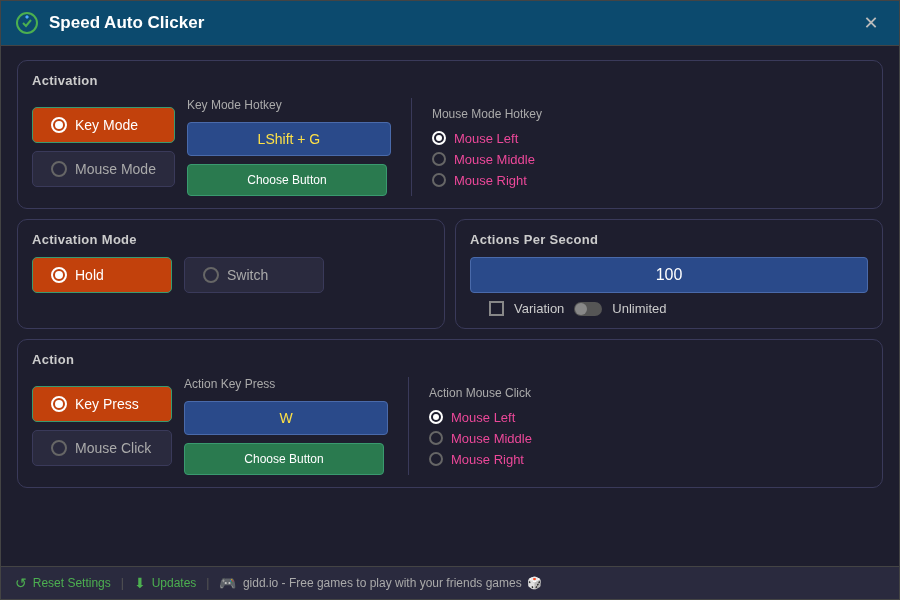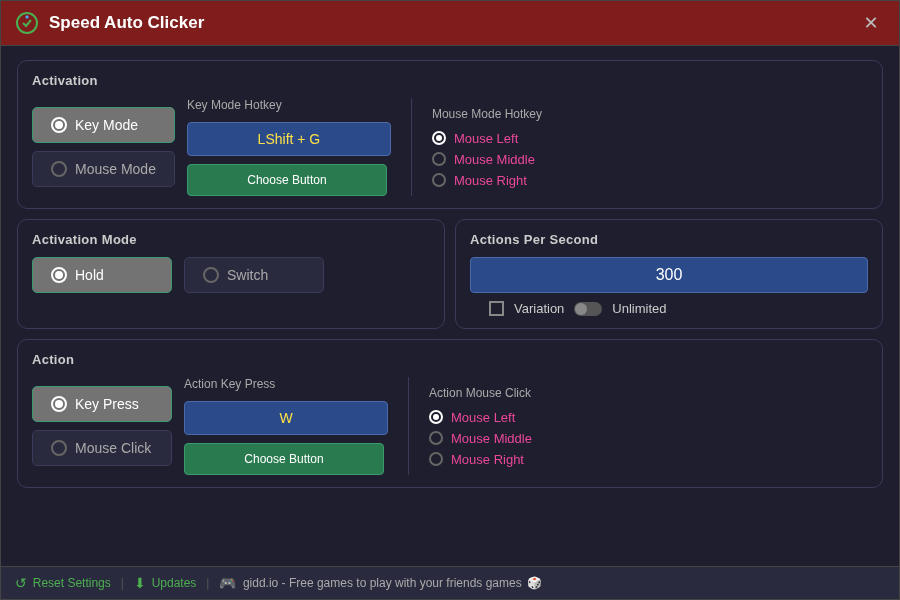--- a/index.html
+++ b/index.html
@@ -15,21 +15,21 @@
     }
     .window {
       width: 900px;
       height: 600px;
       background: #1e1e2e;
       border: 1px solid #444;
       display: flex;
       flex-direction: column;
     }
     .titlebar {
-      background: #7f1d1d;
+      background: #0c4a6e;
       display: flex;
       align-items: center;
       padding: 8px 14px;
       border-bottom: 1px solid #444;
       gap: 10px;
     }
     .titlebar-icon {
       width: 24px;
       height: 24px;
     }
@@ -74,21 +74,21 @@
     }
     .row {
       display: flex;
       align-items: center;
       gap: 12px;
     }
     .radio-btn {
       display: flex;
       align-items: center;
       gap: 8px;
-      background: #737373;
+      background: #c2410c;
       border-radius: 5px;
       padding: 9px 18px;
       cursor: pointer;
       min-width: 140px;
       font-size: 14px;
       font-weight: 500;
       color: #fff;
       border: 1px solid #3a9a6f;
     }
     .radio-btn.inactive {
@@ -323,21 +323,21 @@
           <div class="radio-btn inactive">
             <div class="radio-circle unchecked"></div>
             <span>Switch</span>
           </div>
         </div>
       </div>
 
       <div class="section" style="flex:1;">
         <div class="section-label">Actions Per Second</div>
         <div class="aps-section">
-          <div class="aps-input">300</div>
+          <div class="aps-input">100</div>
           <div class="aps-row">
             <div class="checkbox"></div>
             <span>Variation</span>
             <div class="toggle-switch"></div>
             <span>Unlimited</span>
           </div>
         </div>
       </div>
     </div>
 

